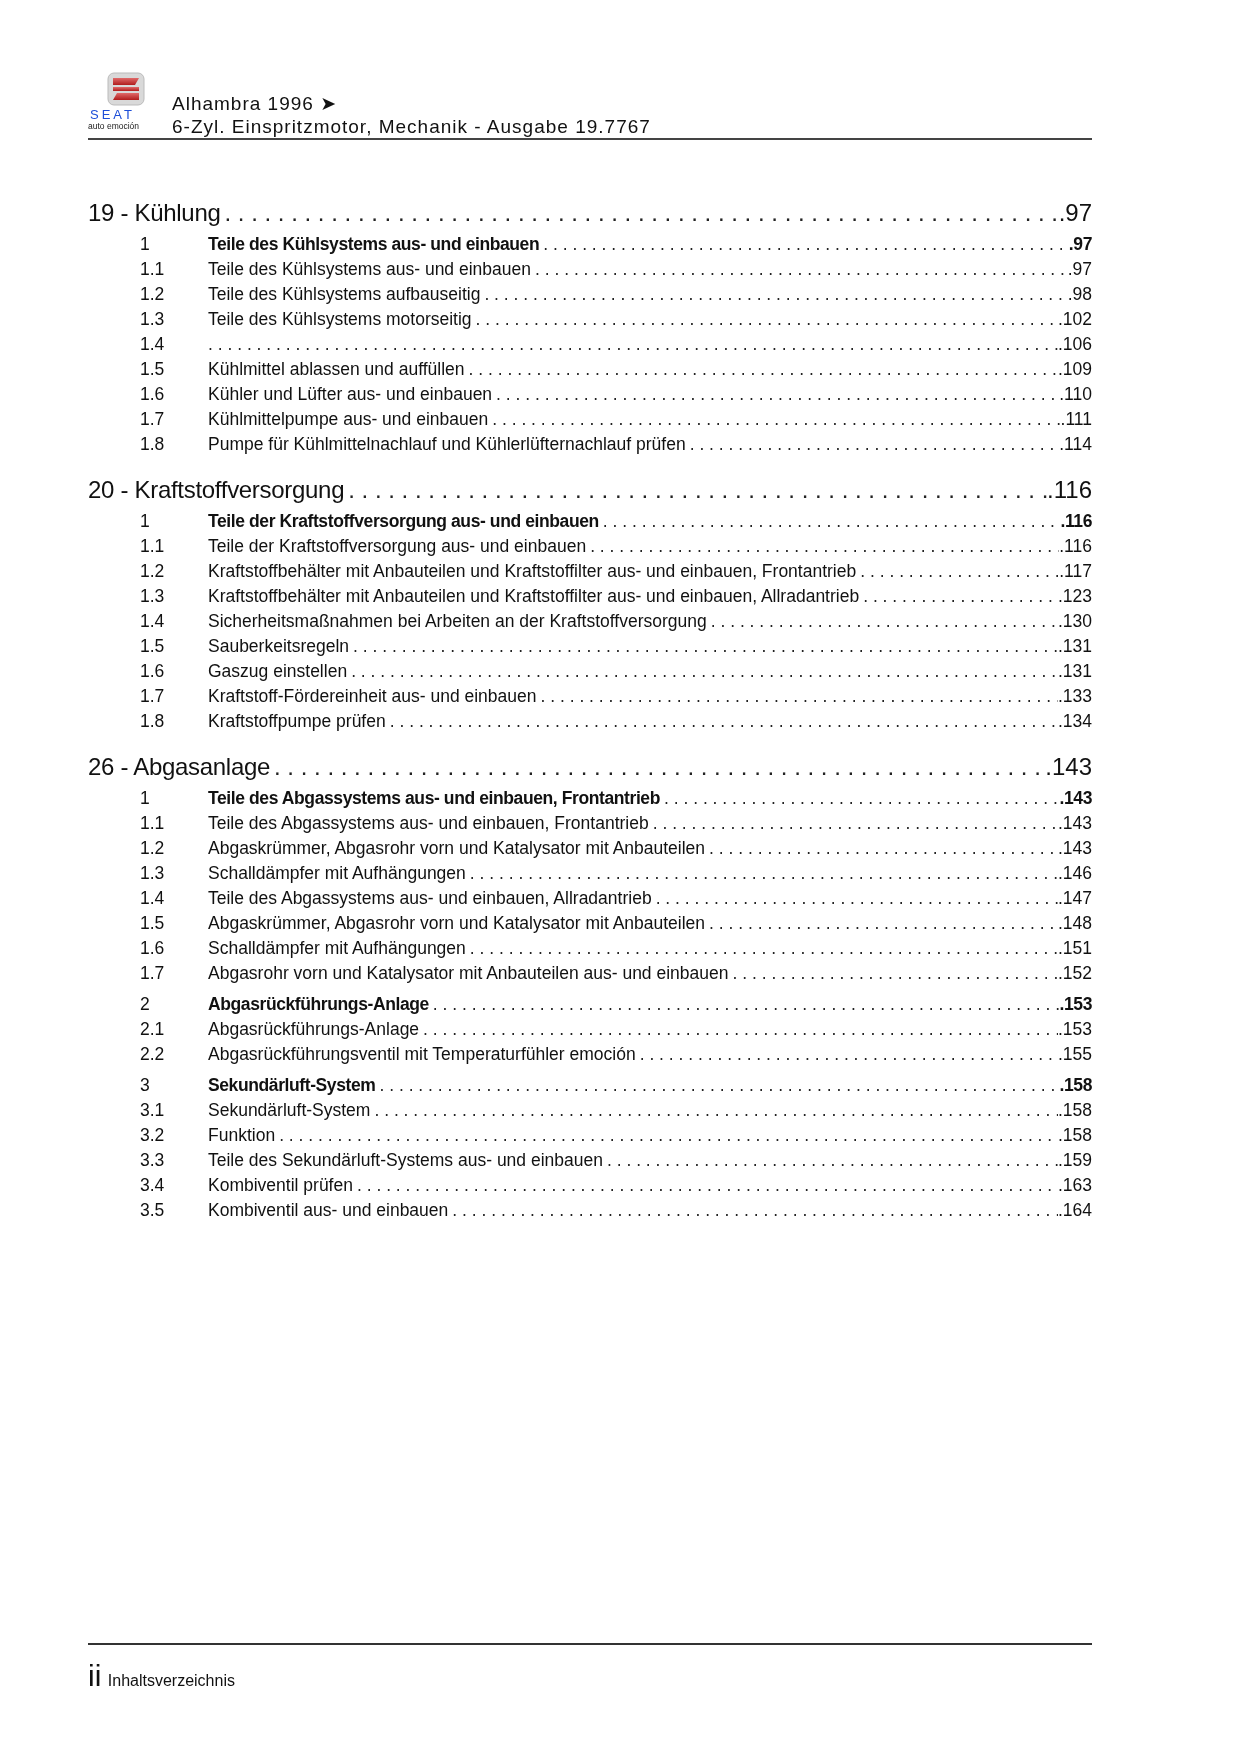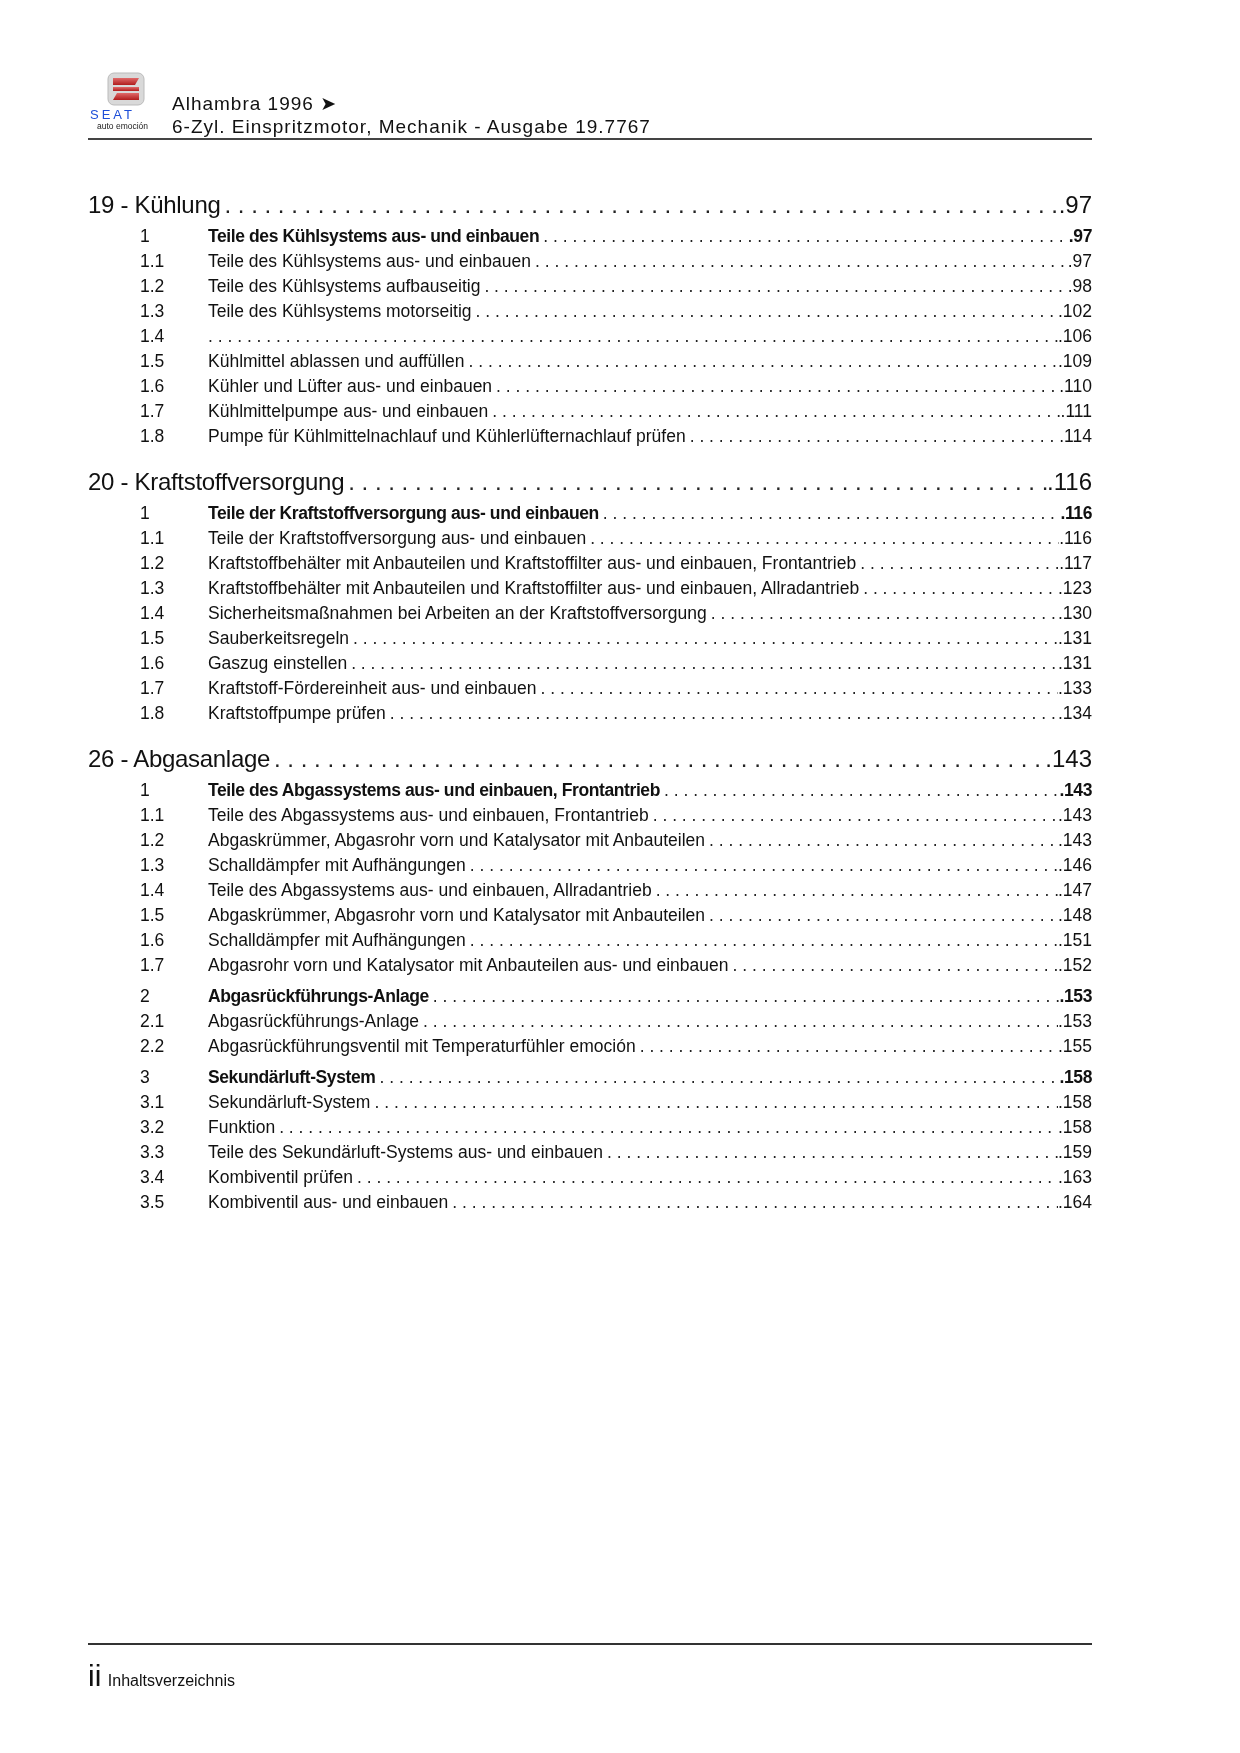--- a/index.html
+++ b/index.html
@@ -8,28 +8,28 @@
       font-family: "Liberation Sans", sans-serif; color: #111;
     }
     .header { position: absolute; left: 88px; top: 70px; width: 1004px; height: 70px; }
     .logo { position: absolute; left: 0; top: 0; width: 78px; height: 62px; }
     .logo svg { position: absolute; left: 18px; top: 2px; }
     .logo .brand {
       position: absolute; left: 2px; top: 37px; font-size: 13px; font-weight: normal;
       color: #1d4ed8; letter-spacing: 3px; font-family: "Liberation Sans", sans-serif;
     }
     .logo .tag {
-      position: absolute; left: 9px; top: 51px; font-size: 8.5px; color: #222; white-space: nowrap; text-align: center;
+      position: absolute; left: 0; top: 51px; font-size: 8.5px; color: #222; white-space: nowrap; text-align: center;
     }
     .hdr-title1 { position: absolute; left: 84px; top: 22px; font-size: 19px; letter-spacing: 1px; white-space: nowrap; }
     .hdr-title2 { position: absolute; left: 84px; top: 46px; font-size: 19px; letter-spacing: 1px; white-space: nowrap; }
     .hdr-rule { position: absolute; left: 0; top: 68px; width: 1004px; height: 2px; background: #444; }
 
     .toc { position: absolute; left: 88px; top: 186px; width: 1004px; }
-    .chapter { display: flex; align-items: baseline; font-size: 24px; margin-top: 4px; height: 30px; line-height: 30px; }
+    .chapter { display: flex; align-items: baseline; font-size: 24px; margin-top: 12px; height: 30px; line-height: 30px; }
     .chapter .title { white-space: nowrap; padding-right: 4px; letter-spacing: -0.3px; }
     .leader { flex: 1; overflow: hidden; white-space: nowrap; color: #222; letter-spacing: 0; }
     .leader::after {
       content: ". . . . . . . . . . . . . . . . . . . . . . . . . . . . . . . . . . . . . . . . . . . . . . . . . . . . . . . . . . . . . . . . . . . . . . . . . . . . . . . . . . . . . . . . . . . . . . . . . . . . . . . . . . . . . .";
     }
     .chapter .page { white-space: nowrap; padding-left: 0; }
     .chapter-block { margin-bottom: 18px; }
     .entry { display: flex; align-items: baseline; font-size: 17.5px; height: 25px; line-height: 25px; padding-left: 52px; width: 952px; }
     .entry .num { width: 68px; flex: none; }
     .entry .title { white-space: nowrap; padding-right: 4px; }

